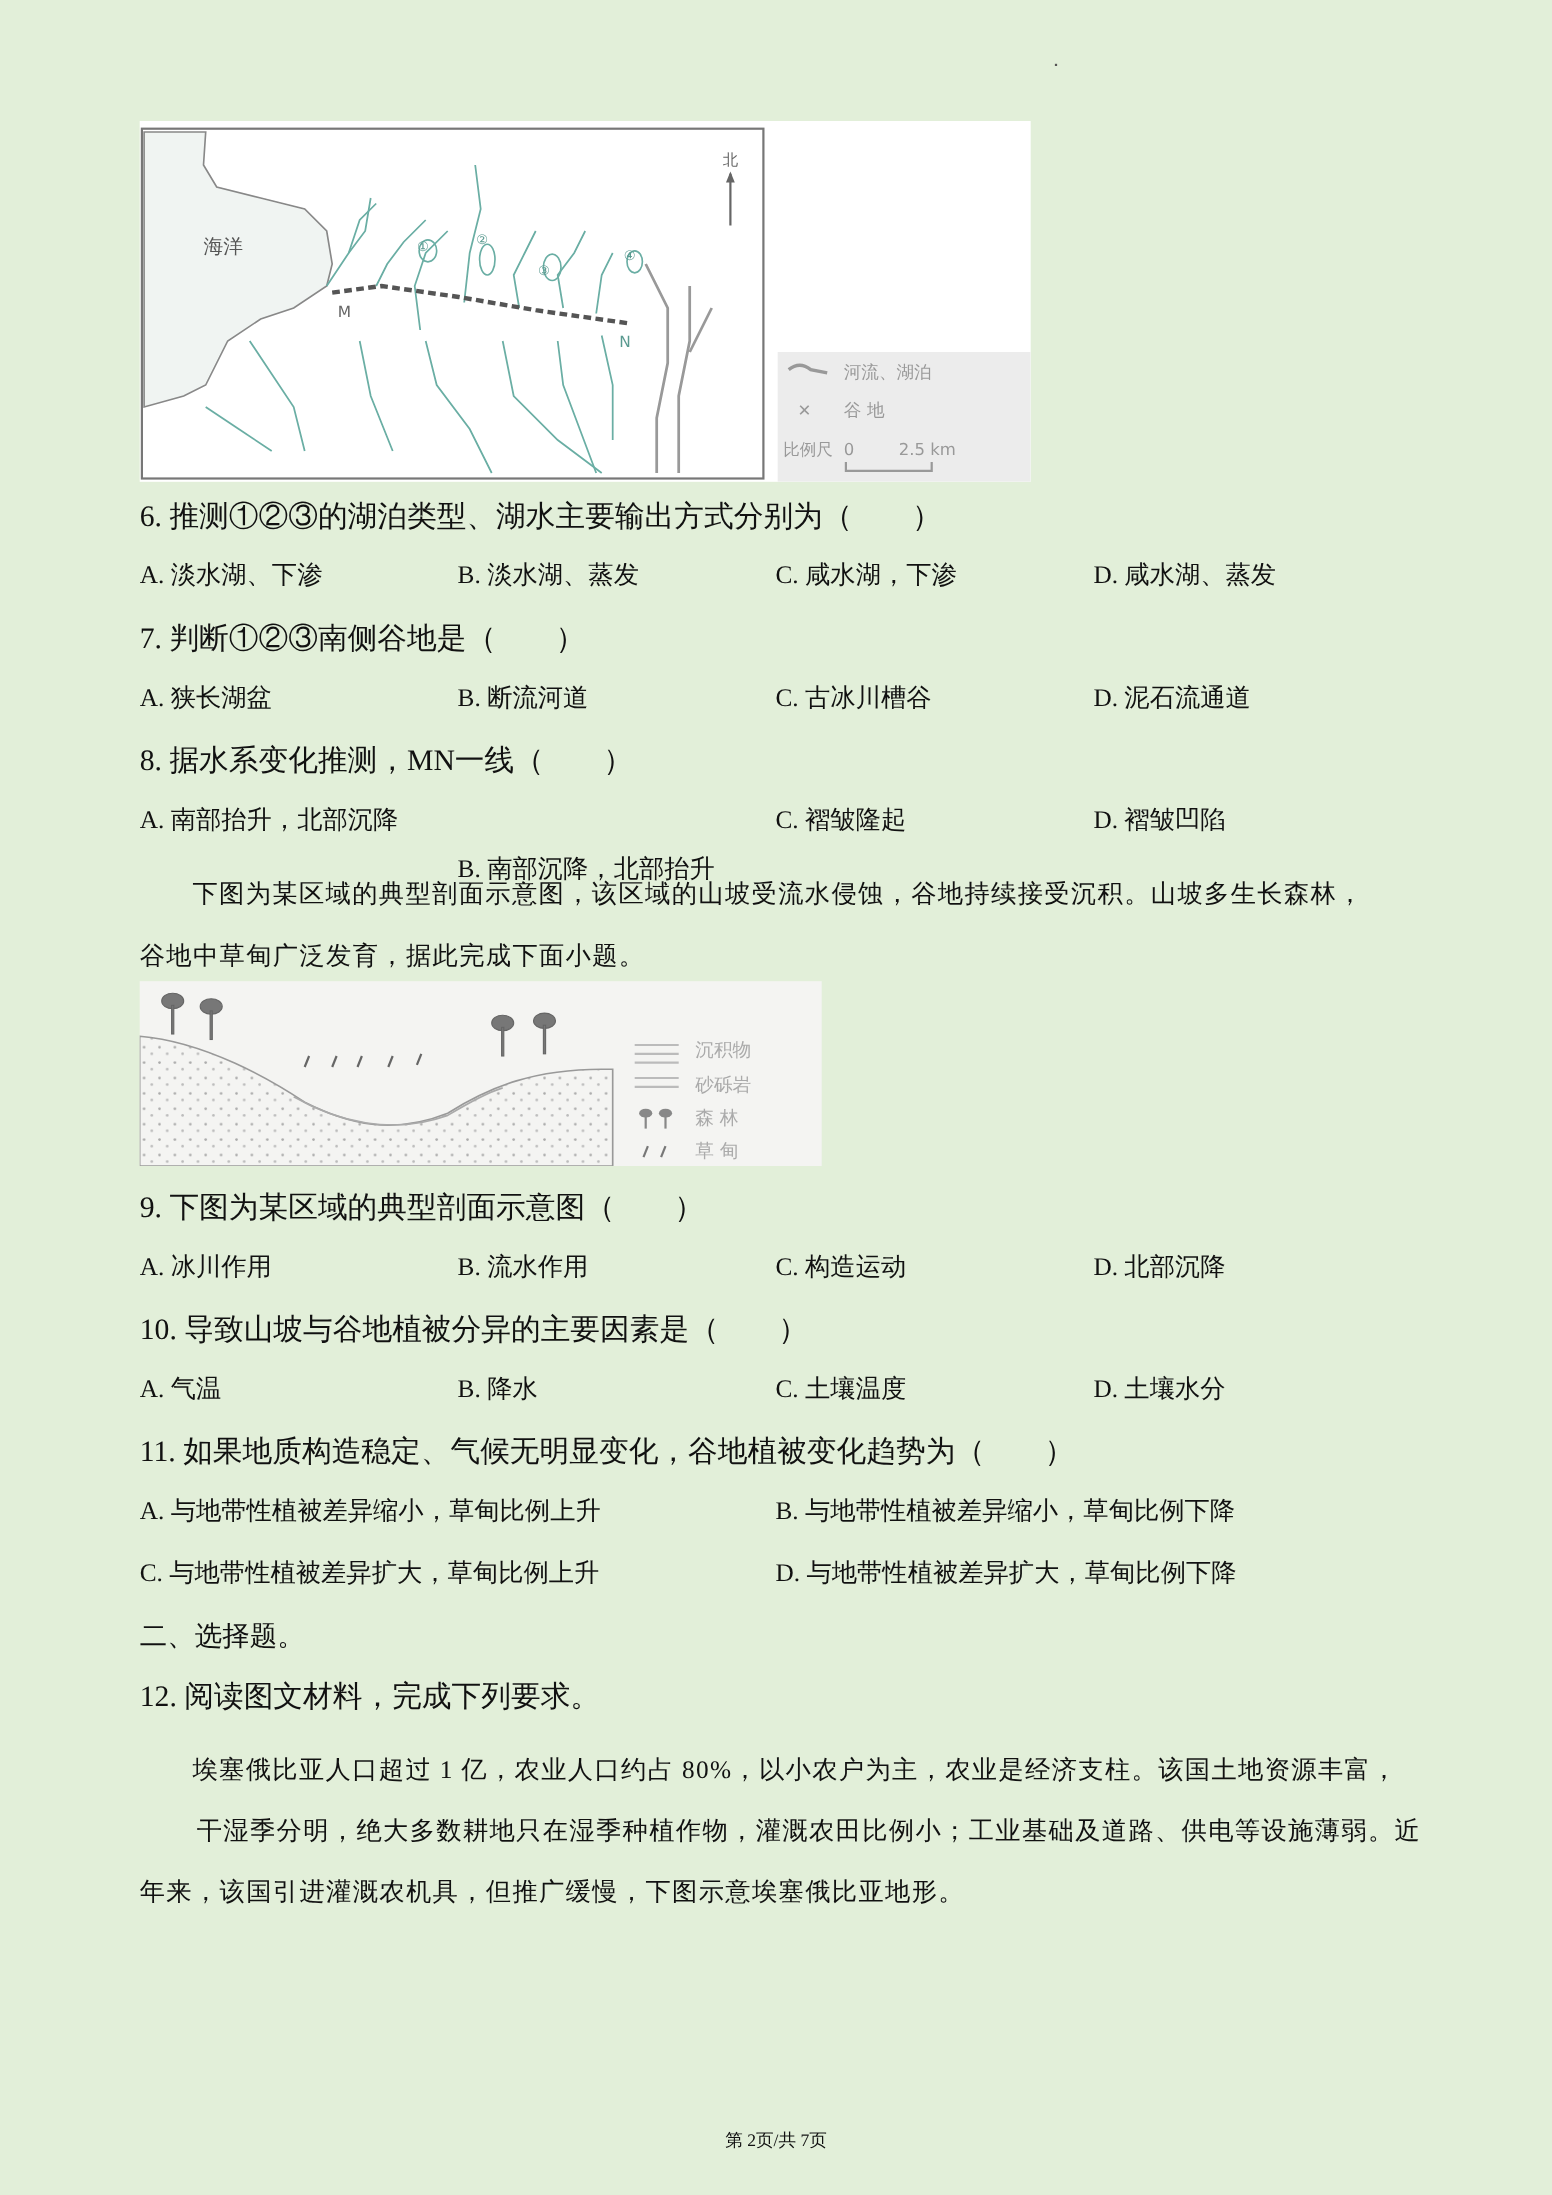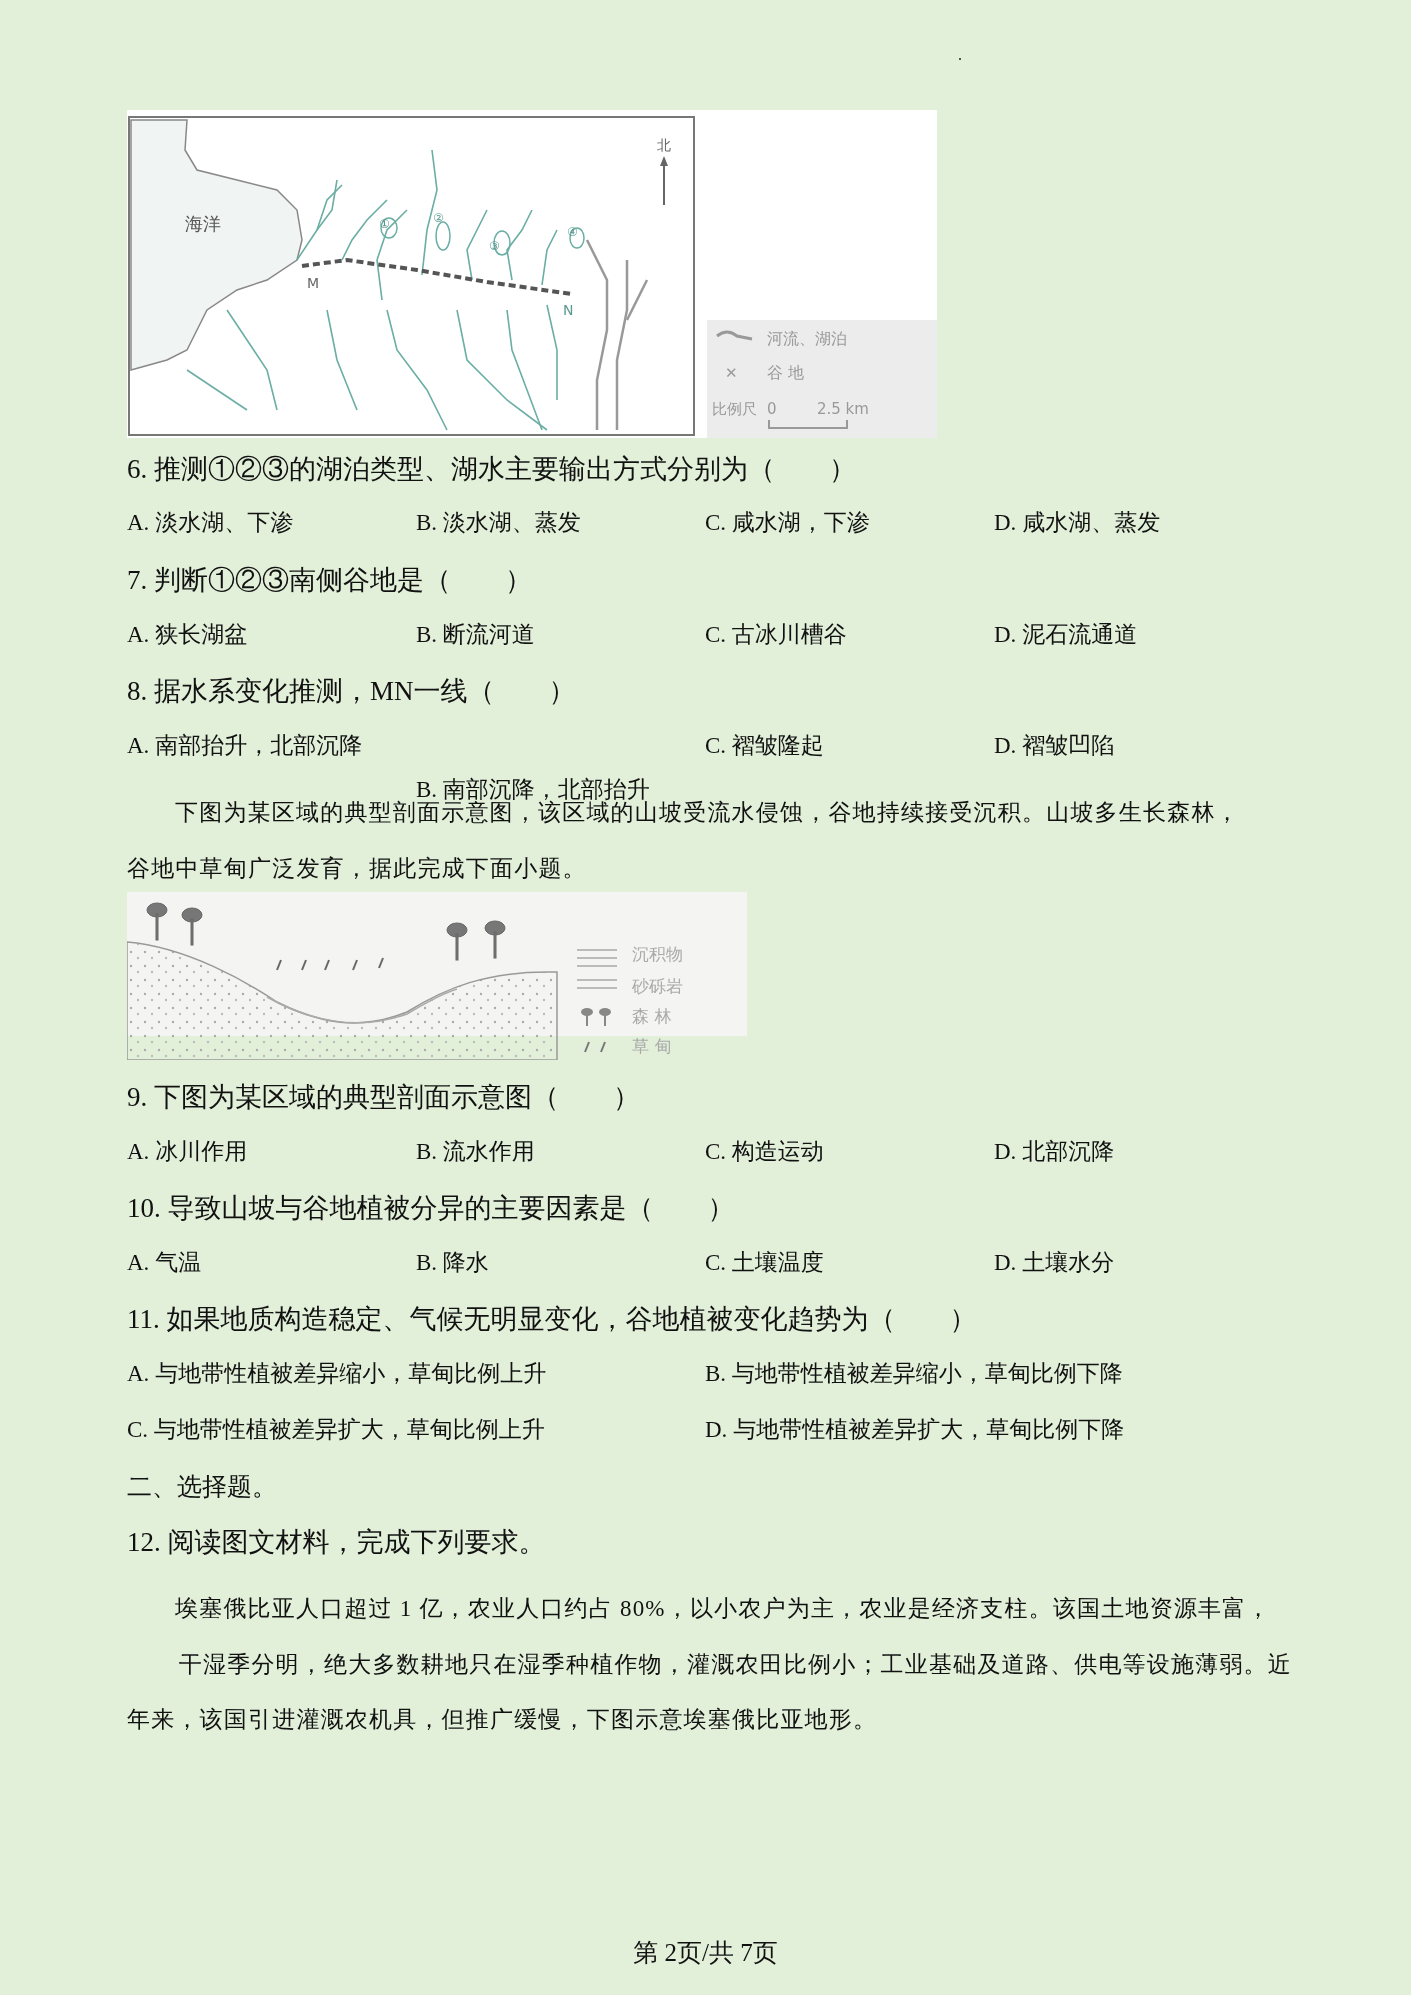--- a/index.html
+++ b/index.html
@@ -5,26 +5,26 @@
   html, body { margin: 0; padding: 0; }
   body {
     width: 1411px; height: 1995px; position: relative; overflow: hidden;
     background: #e2efd9;
     font-family: "Liberation Serif", "DejaVu Serif", serif;
     color: #111;
   }
   .dot { position: absolute; left: 959px; top: 58px; width: 2px; height: 2px; background: #555; }
   .figure { position: absolute; background: #fff; }
   .map { left: 127px; top: 110px; width: 810px; height: 328px; }
-  .xsec { left: 127px; top: 892px; width: 620px; height: 144px; background: #f4f4f2; }
+  .xsec { left: 127px; top: 892px; width: 620px; height: 168px; background: #f4f4f2; }
   .line { position: absolute; left: 127px; font-size: 27px; white-space: nowrap; line-height: 30px; }
   .opt { position: absolute; font-size: 23px; white-space: nowrap; line-height: 30px; font-family: Liberation Serif, serif; }
   .para { position: absolute; left: 127px; width: 1165px; font-size: 23px; letter-spacing: 1.2px; line-height: 30px; white-space: nowrap; margin-top: 12px; }
   .section { position: absolute; left: 127px; font-size: 25px; font-weight: normal; font-family: "DejaVu Sans", sans-serif; }
-  .footer { position: absolute; left: 0; width: 1411px; top: 1936px; text-align: center; font-size: 25px; }
+  .footer { position: absolute; left: 0; width: 1411px; top: 1936px; text-align: center; font-size: 16px; }
   svg text { font-family: "DejaVu Sans", sans-serif; }
 </style>
 </head>
 <body>
 
 <div class="dot"></div>
 
 <div class="figure map">
   <svg width="810" height="328" viewBox="0 0 810 328">
     <rect x="2" y="7" width="565" height="318" fill="#fff" stroke="#777" stroke-width="2"></rect>

